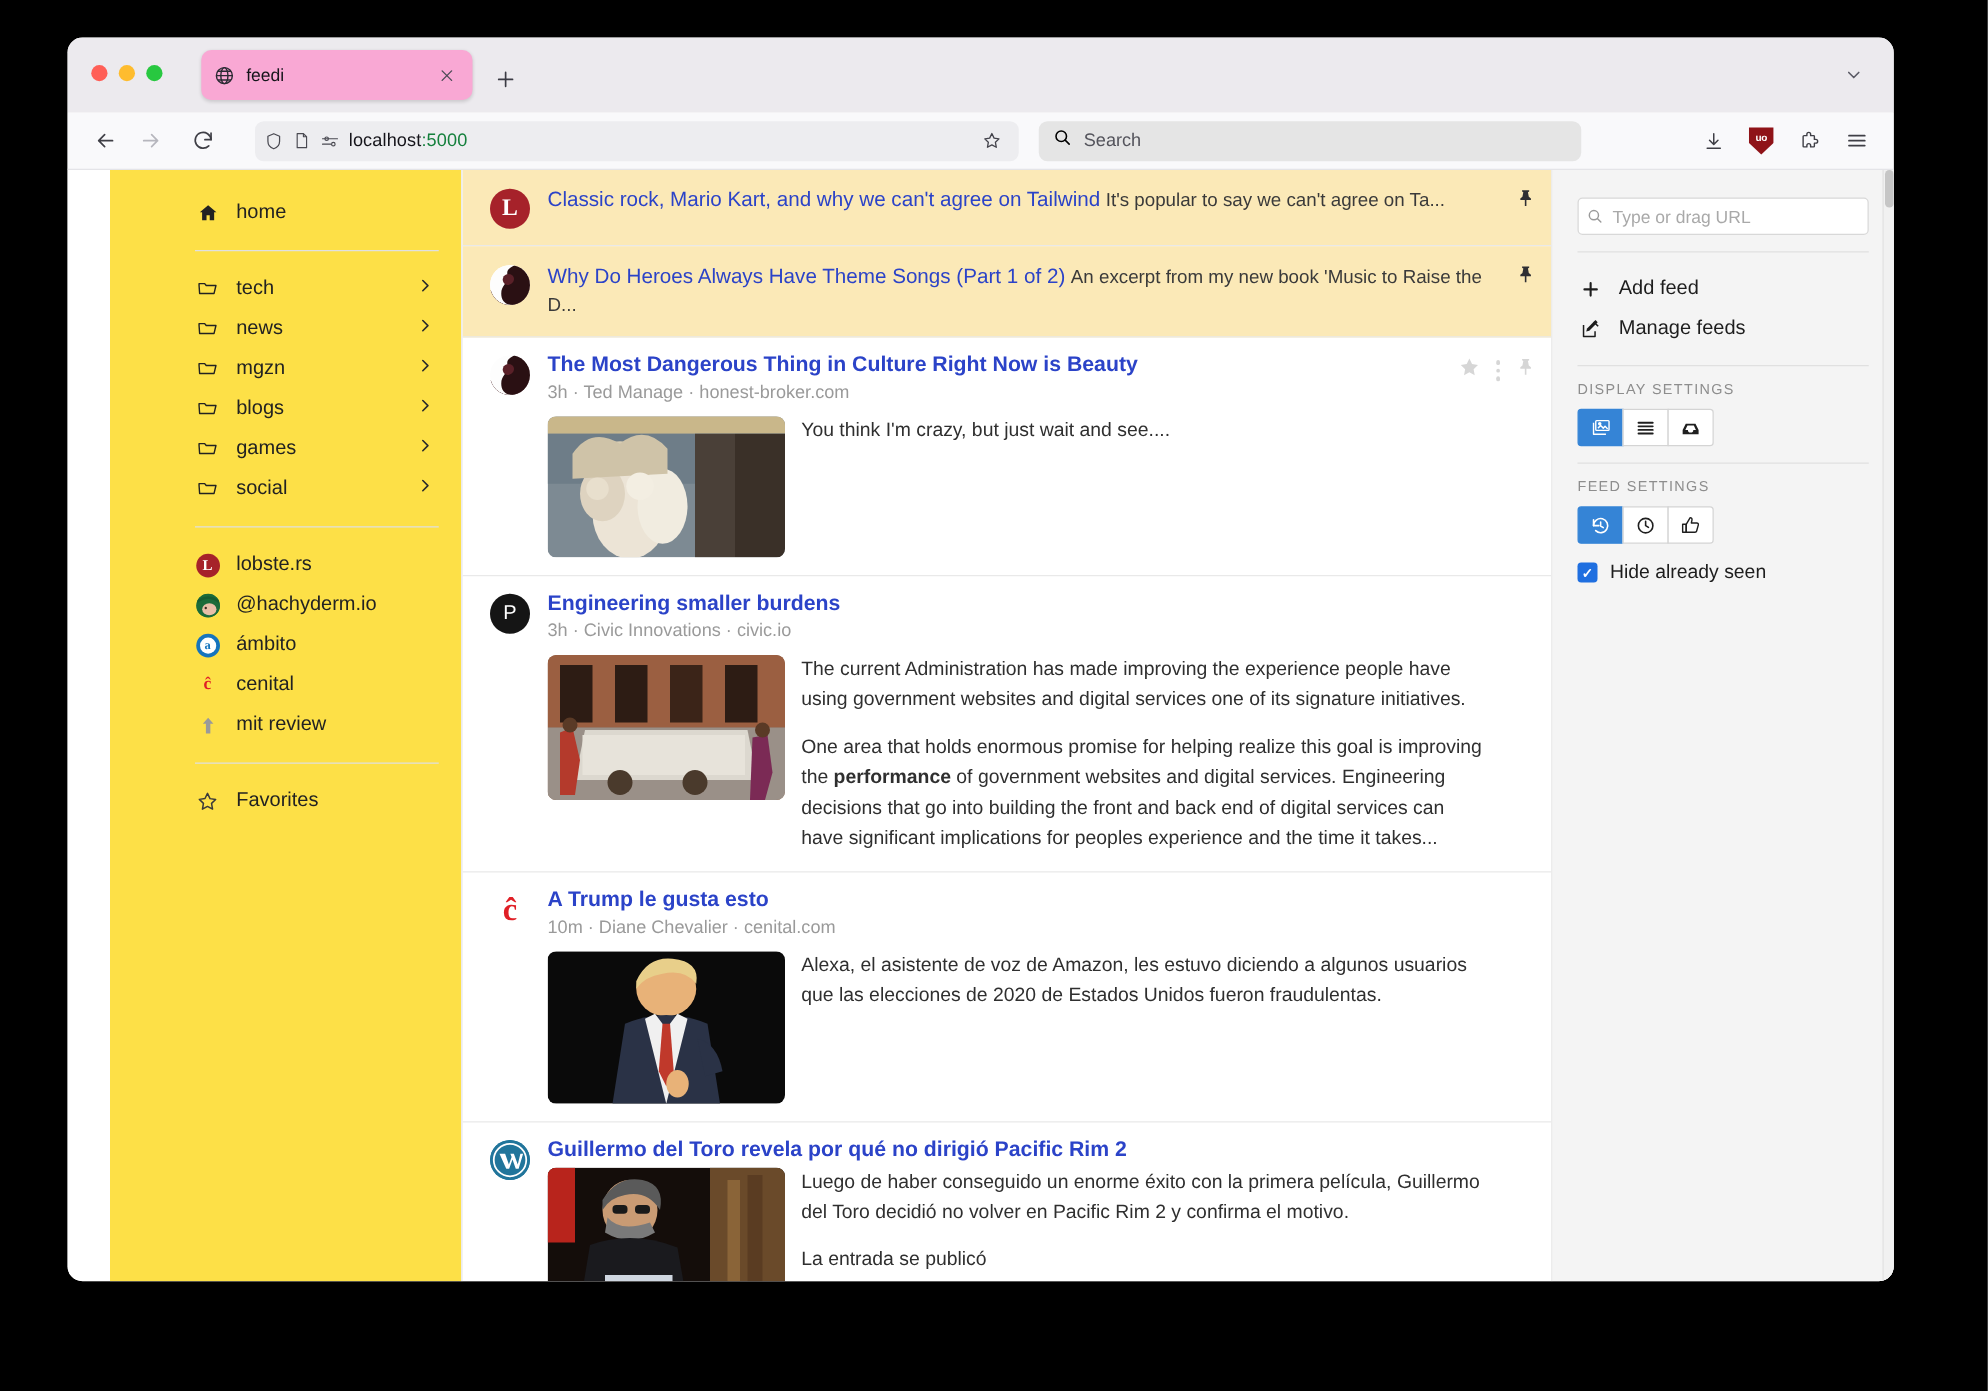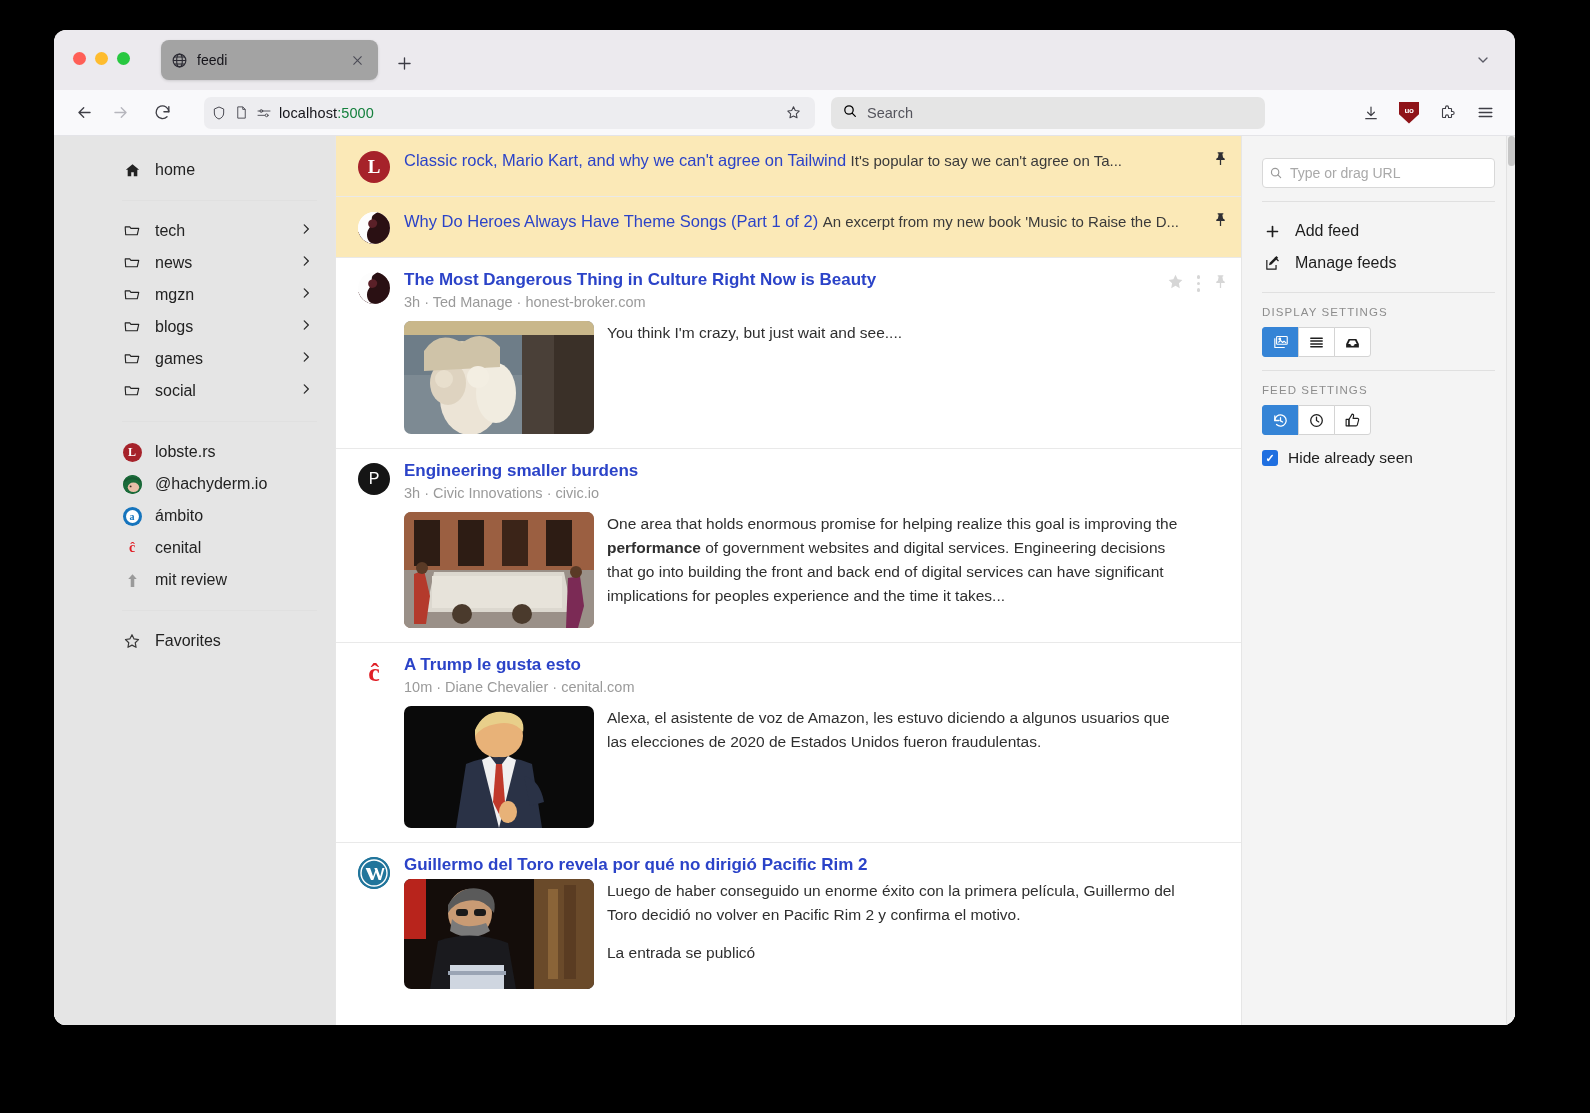--- a/index.html
+++ b/index.html
@@ -36,21 +36,21 @@
     position: absolute; left: 19px; top: 22px;
   }
   .dot { width: 13px; height: 13px; border-radius: 50%; }
   .dot.red { background: #ff5f57; }
   .dot.yellow { background: #febc2e; }
   .dot.green { background: #28c840; }
 
   .tab {
     position: absolute; left: 107px; top: 10px;
     width: 217px; height: 40px;
-    background: #a3a3a3;
+    background: #f9a8d4;
     border-radius: 8px;
     display: flex; align-items: center;
     padding: 0 10px;
     box-shadow: 0 1px 3px rgba(0,0,0,0.14);
   }
   .tab .favicon { width: 17px; height: 17px; flex: 0 0 auto; color: #2b2a33; }
   .tab .tab-title {
     flex: 1; font-size: 14px; color: #15141a;
     margin-left: 9px; white-space: nowrap; overflow: hidden;
   }
@@ -136,24 +136,25 @@
   
   .app {
     flex: 1; display: flex; min-height: 0;
     background: #fff;
     position: relative;
   }
 
   
   .sidebar {
     width: 281px; flex: 0 0 281px;
-    background: #e5e5e5;
+    background: #fde047;
     padding-top: 18px;
     font-size: 16px;
     overflow: hidden;
+    margin-left: 34px;
   }
   .side-group { padding: 0 0 0 0; }
   .side-item {
     display: flex; align-items: center;
     height: 32px;
     margin: 0 18px 0 68px;
     color: #222;
     gap: 13px;
     position: relative;
   }
@@ -685,20 +686,21 @@
                 <rect x="28" y="64" width="130" height="32" fill="#e7e3da"></rect>
                 <circle cx="58" cy="102" r="10" fill="#4a3a2c"></circle>
                 <circle cx="118" cy="102" r="10" fill="#4a3a2c"></circle>
                 <path d="M10 62 l10 -4 6 26 -4 28 -12 0z" fill="#b43a2c"></path>
                 <circle cx="18" cy="56" r="6" fill="#5a3a26"></circle>
                 <path d="M164 66 l12 -2 4 30 -6 22 -12 0z" fill="#7b2a55"></path>
                 <circle cx="172" cy="60" r="6" fill="#5a3a26"></circle>
               </svg>
             </div>
             <div class="etext">
+              <p>The current Administration has made improving the experience people have using government websites and digital services one of its signature initiatives.</p>
               <p>One area that holds enormous promise for helping realize this goal is improving the <b>performance</b> of government websites and digital services. Engineering decisions that go into building the front and back end of digital services can have significant implications for peoples experience and the time it takes...</p>
             </div>
           </div>
         </div>
       </div>
 
       <div class="entry">
         <div class="avatar cenital" style="font-size:26px;line-height:1;font-weight:bold;">ĉ</div>
         <div class="entry-body">
           <span class="etitle-block">A Trump le gusta esto</span>

